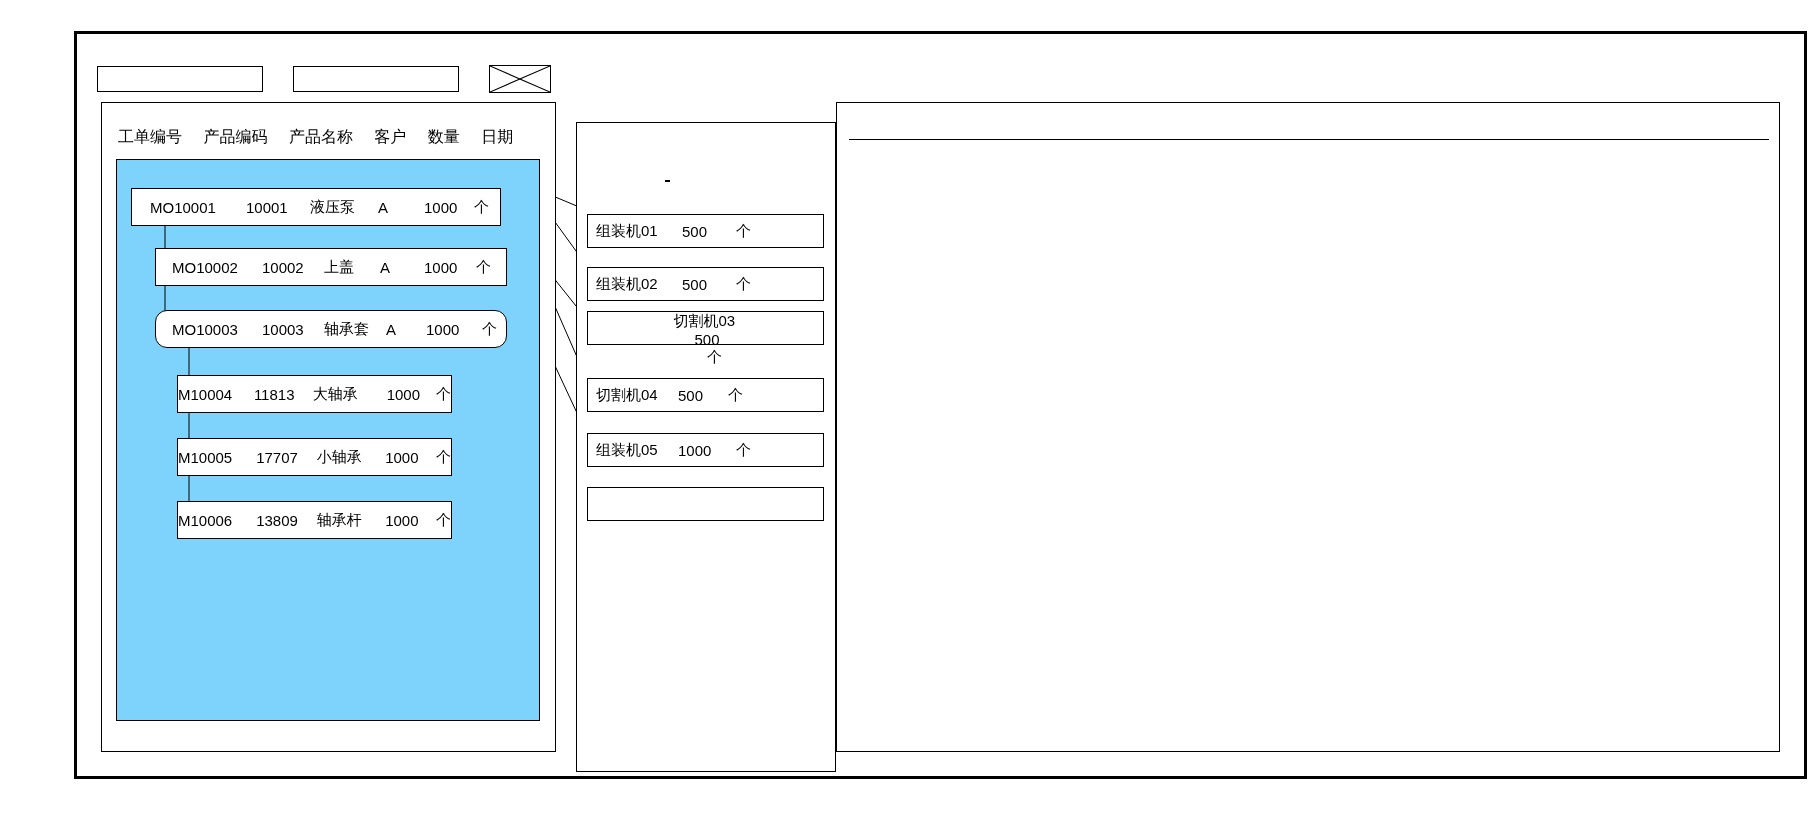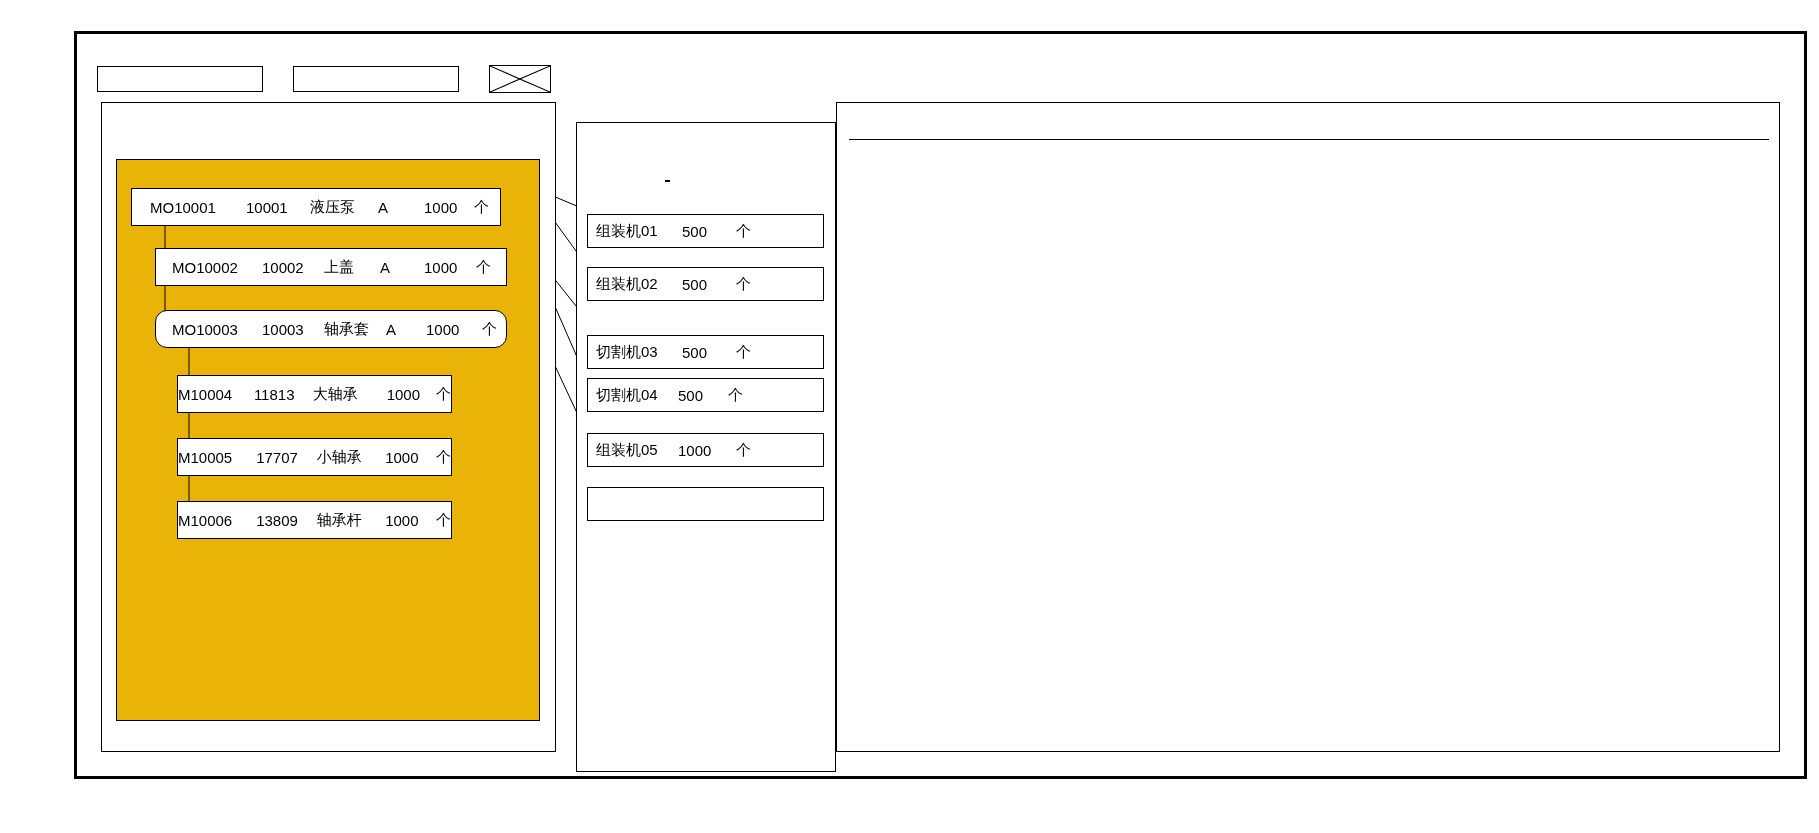--- a/index.html
+++ b/index.html
@@ -90,21 +90,21 @@
   #wo-column-headers span:last-child { margin-right: 0; }
 
   #wo-tree-frame {
     position: absolute;
     left: 14px;
     top: 56px;
     width: 424px;
     height: 562px;
     border: 1px solid #000000;
     box-sizing: border-box;
-    background: #eab308;
+    background: #7dd3fc;
     overflow: hidden;
   }
 
   
   #wo-tree-lines {
     position: absolute;
     left: 0; top: 0;
     width: 424px; height: 562px;
     pointer-events: none;
   }
@@ -153,21 +153,21 @@
     display: flex;
     align-items: center;
     padding-left: 8px;
     white-space: nowrap;
   }
   .mid-item .m-name { display: inline-block; }
   .mid-item .m-qty  { display: inline-block; margin-left: 14px; }
   .mid-item .m-unit { display: inline-block; margin-left: 10px; }
   .mid-item.i0 { top: 91px; }
   .mid-item.i1 { top: 144px; }
-  .mid-item.i2 { top: 212px; }
+  .mid-item.i2 { top: 188px; flex-direction: column; }
   .mid-item.i3 { top: 255px; align-items: center; }
   .mid-item.i4 { top: 310px; }
   .mid-item.i5 { top: 364px; }
 
   
   #right-header-rule {
     position: absolute;
     left: 12px;
     top: 36px;
     width: 920px;
@@ -230,20 +230,28 @@
 
     <line x1="452" y1="276" x2="507" y2="394" stroke="#000" stroke-width="1"></line>
 
     <polyline points="452,152 462,147 452,152 462,159" fill="none" stroke="#000" stroke-width="1"></polyline>
     <polyline points="452,213 462,208 452,213 462,220" fill="none" stroke="#000" stroke-width="1"></polyline>
     <polyline points="452,276 462,271 452,276 462,283" fill="none" stroke="#000" stroke-width="1"></polyline>
   </svg>
 
   <div id="left-panel" class="panel">
 
+    <div id="wo-column-headers">
+      <span>工单编号</span>
+      <span>产品编码</span>
+      <span>产品名称</span>
+      <span>客户</span>
+      <span>数量</span>
+      <span>日期</span>
+    </div>
 
     <div id="wo-tree-frame">
 
       <svg id="wo-tree-lines" viewBox="0 0 424 562" preserveAspectRatio="none" aria-hidden="true">
 
         <line x1="48" y1="66" x2="48" y2="169" stroke="#000" stroke-width="1"></line>
 
         <line x1="48" y1="107" x2="38" y2="107" stroke="#000" stroke-width="1"></line>
 
         <line x1="48" y1="169" x2="38" y2="169" stroke="#000" stroke-width="1"></line>

